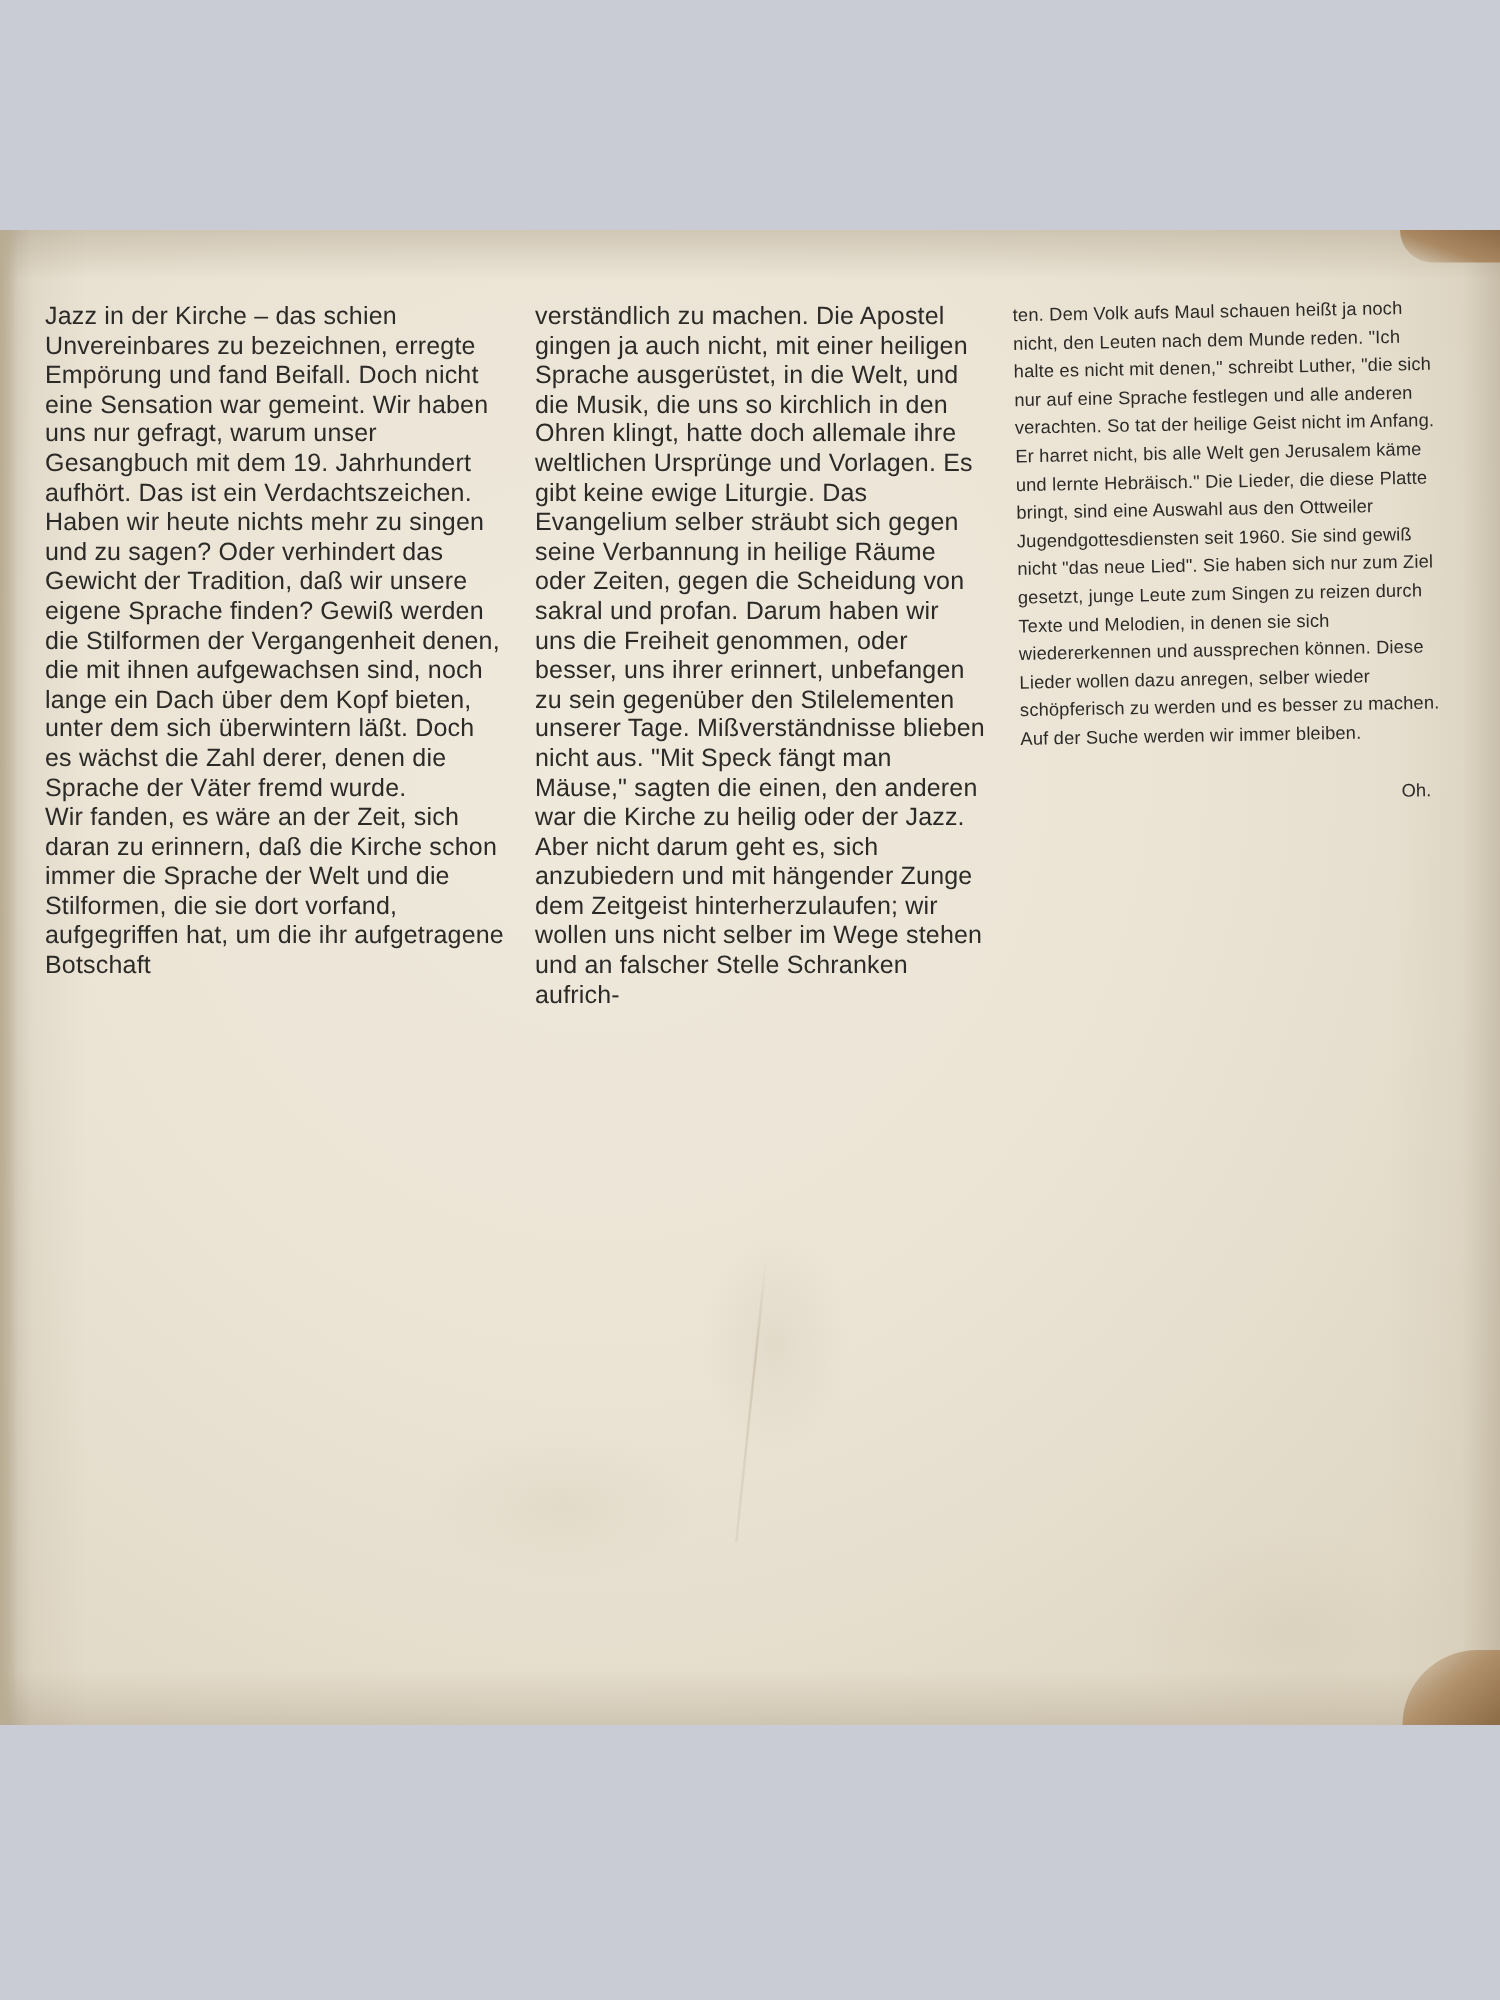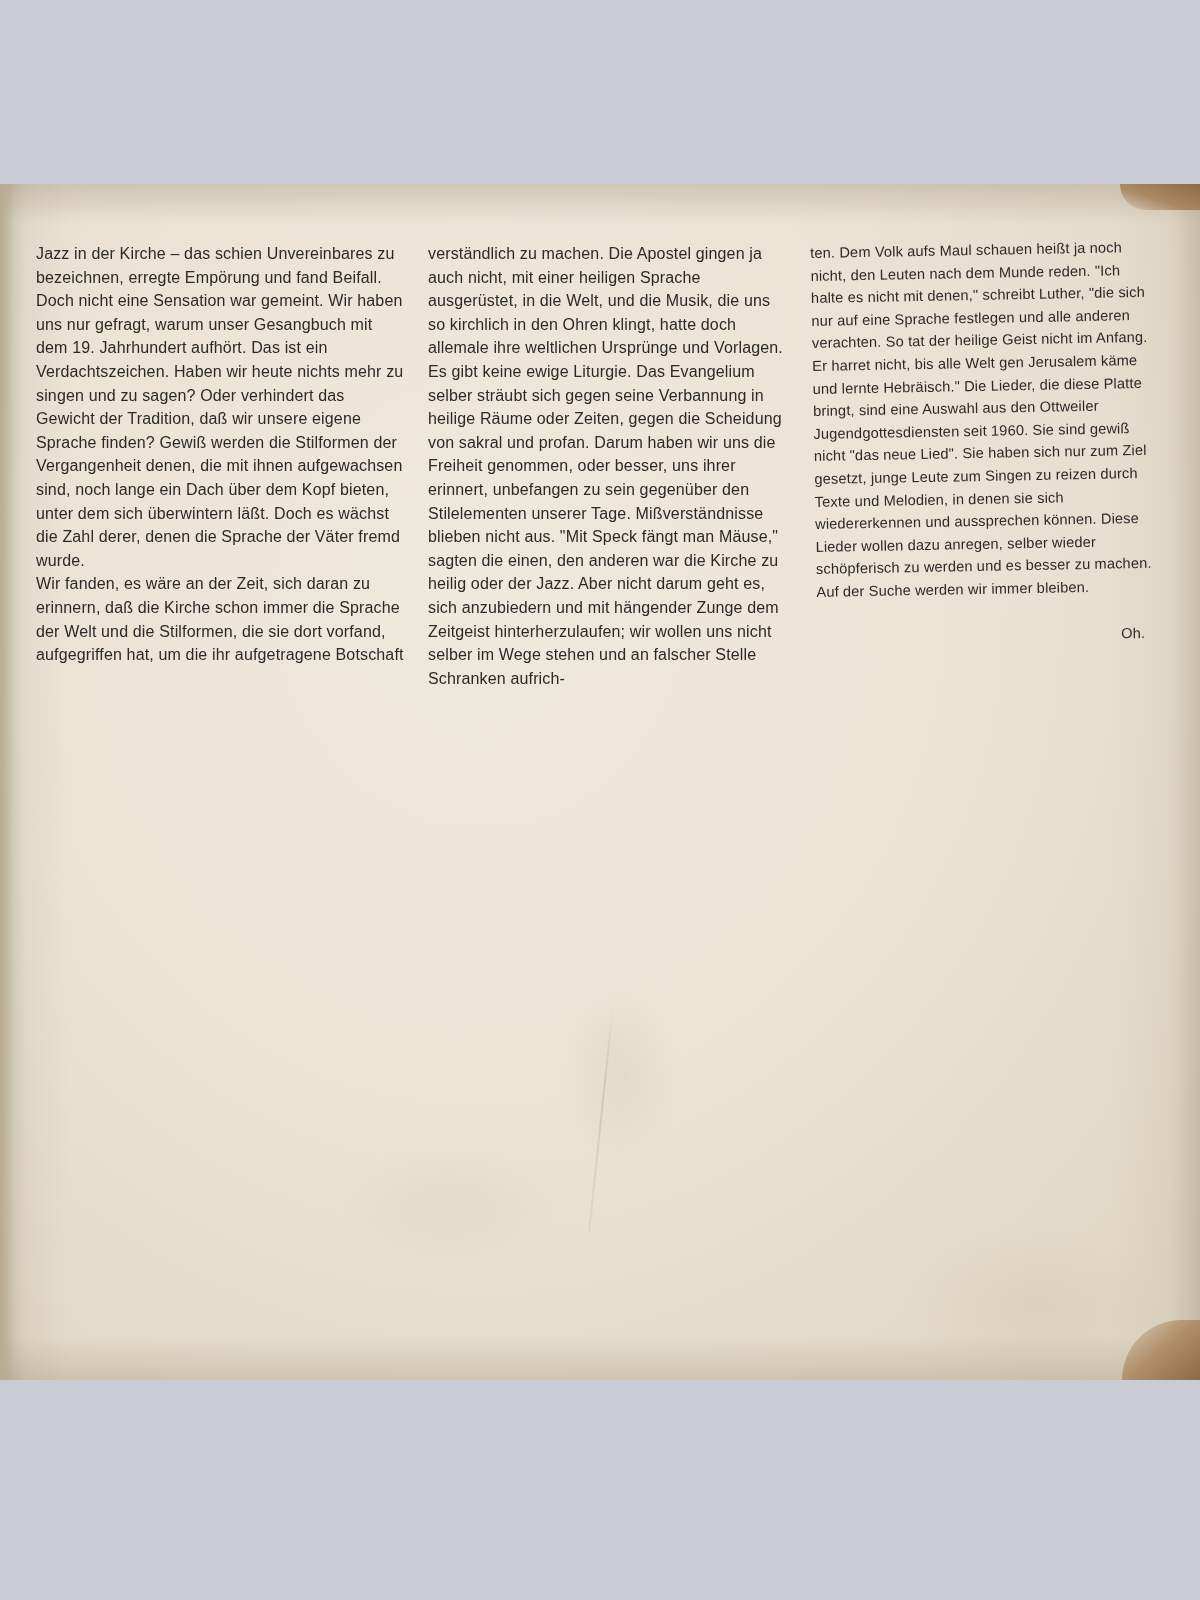--- a/index.html
+++ b/index.html
@@ -97,21 +97,21 @@
     position: absolute;
     left: 36px;
     top: 58px;
     width: 1120px;
     display: flex;
     gap: 0;
   }
   .column {
     box-sizing: border-box;
     color: #2b2a27;
-    font-size: 16px;
+    font-size: 20px;
     line-height: 23.6px;
     letter-spacing: 0.15px;
   }
   #column-1 { width: 392px; padding-right: 22px; }
   #column-2 { width: 382px; padding-right: 22px; }
   #column-3 { width: 346px; }
 
   .column p {
     margin: 0;
     white-space: pre-line;

